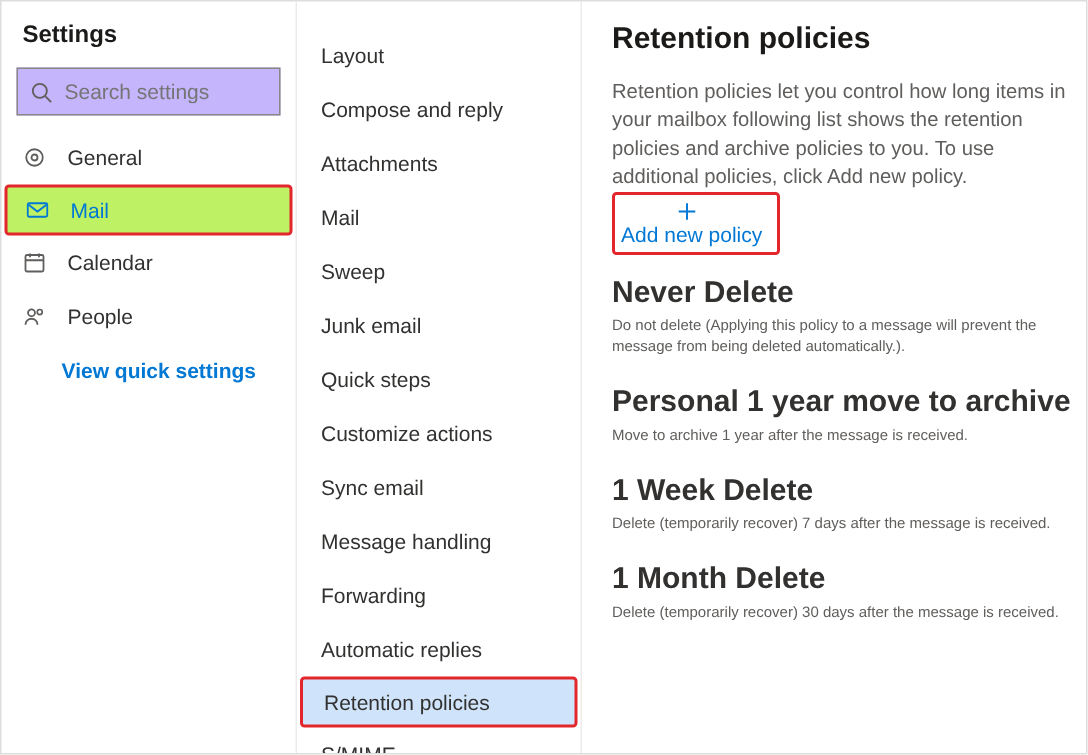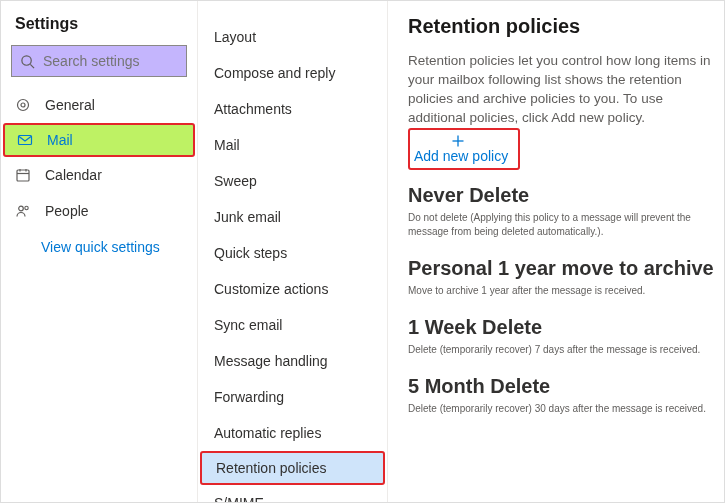--- a/index.html
+++ b/index.html
@@ -57,20 +57,21 @@
   .nav-item.selected {
     background: #bef264;
     color: #0078d4;
     text-align: center;
   }
   .nav-item.selected .icon { color: #0078d4; }
   .quick-link {
     color: #0078d4;
     padding: 10px 14px 0 40px;
     cursor: pointer;
+    font-weight: bold;
   }
   .highlight-red {
     border: 2px solid #e3262b;
     border-radius: 3px;
   }
   .nav-item.highlight-red { margin: 0 2px; padding: 0 12px; height:34px;}
   
   
   .col2 {
     width: 190px;
@@ -248,18 +249,18 @@
     </div>
     <div class="policy">
       <div class="policy-title">Personal 1 year move to archive</div>
       <div class="policy-desc">Move to archive 1 year after the message is received.</div>
     </div>
     <div class="policy">
       <div class="policy-title">1 Week Delete</div>
       <div class="policy-desc">Delete (temporarily recover) 7 days after the message is received.</div>
     </div>
     <div class="policy">
-      <div class="policy-title">5 Month Delete</div>
+      <div class="policy-title">1 Month Delete</div>
       <div class="policy-desc">Delete (temporarily recover) 30 days after the message is received.</div>
     </div>
   </div>
 
 </div>
 
 </body></html>

